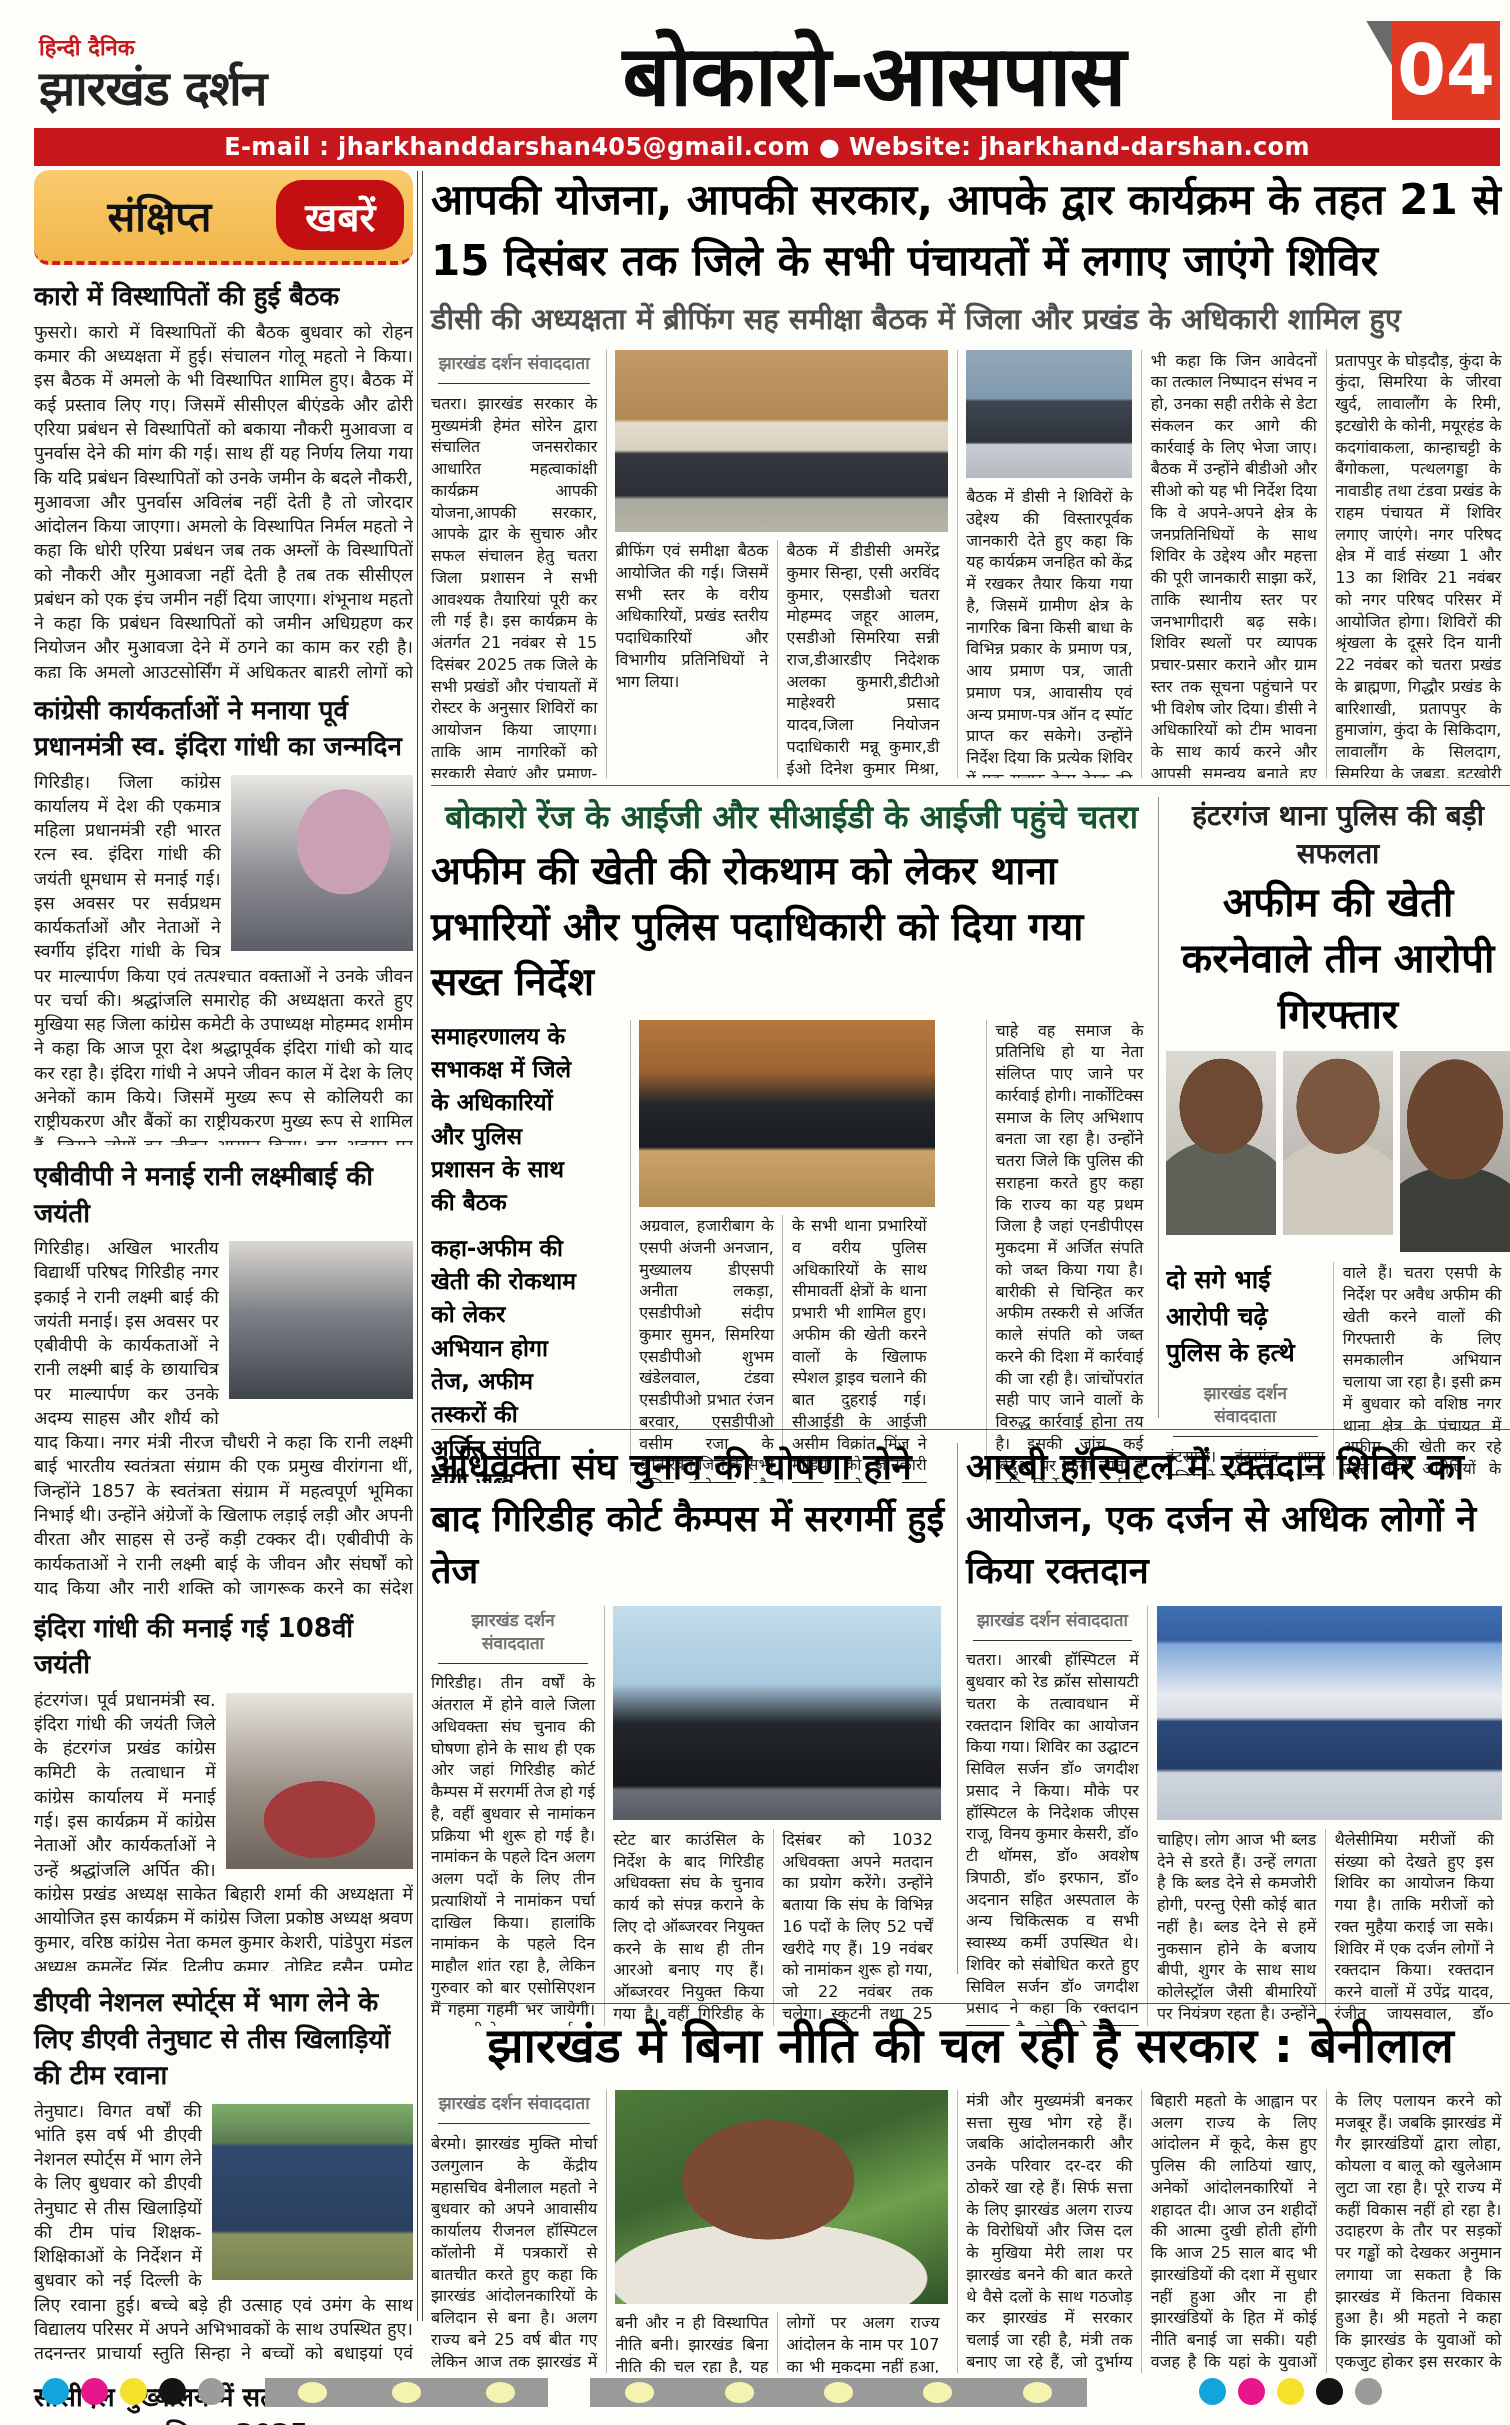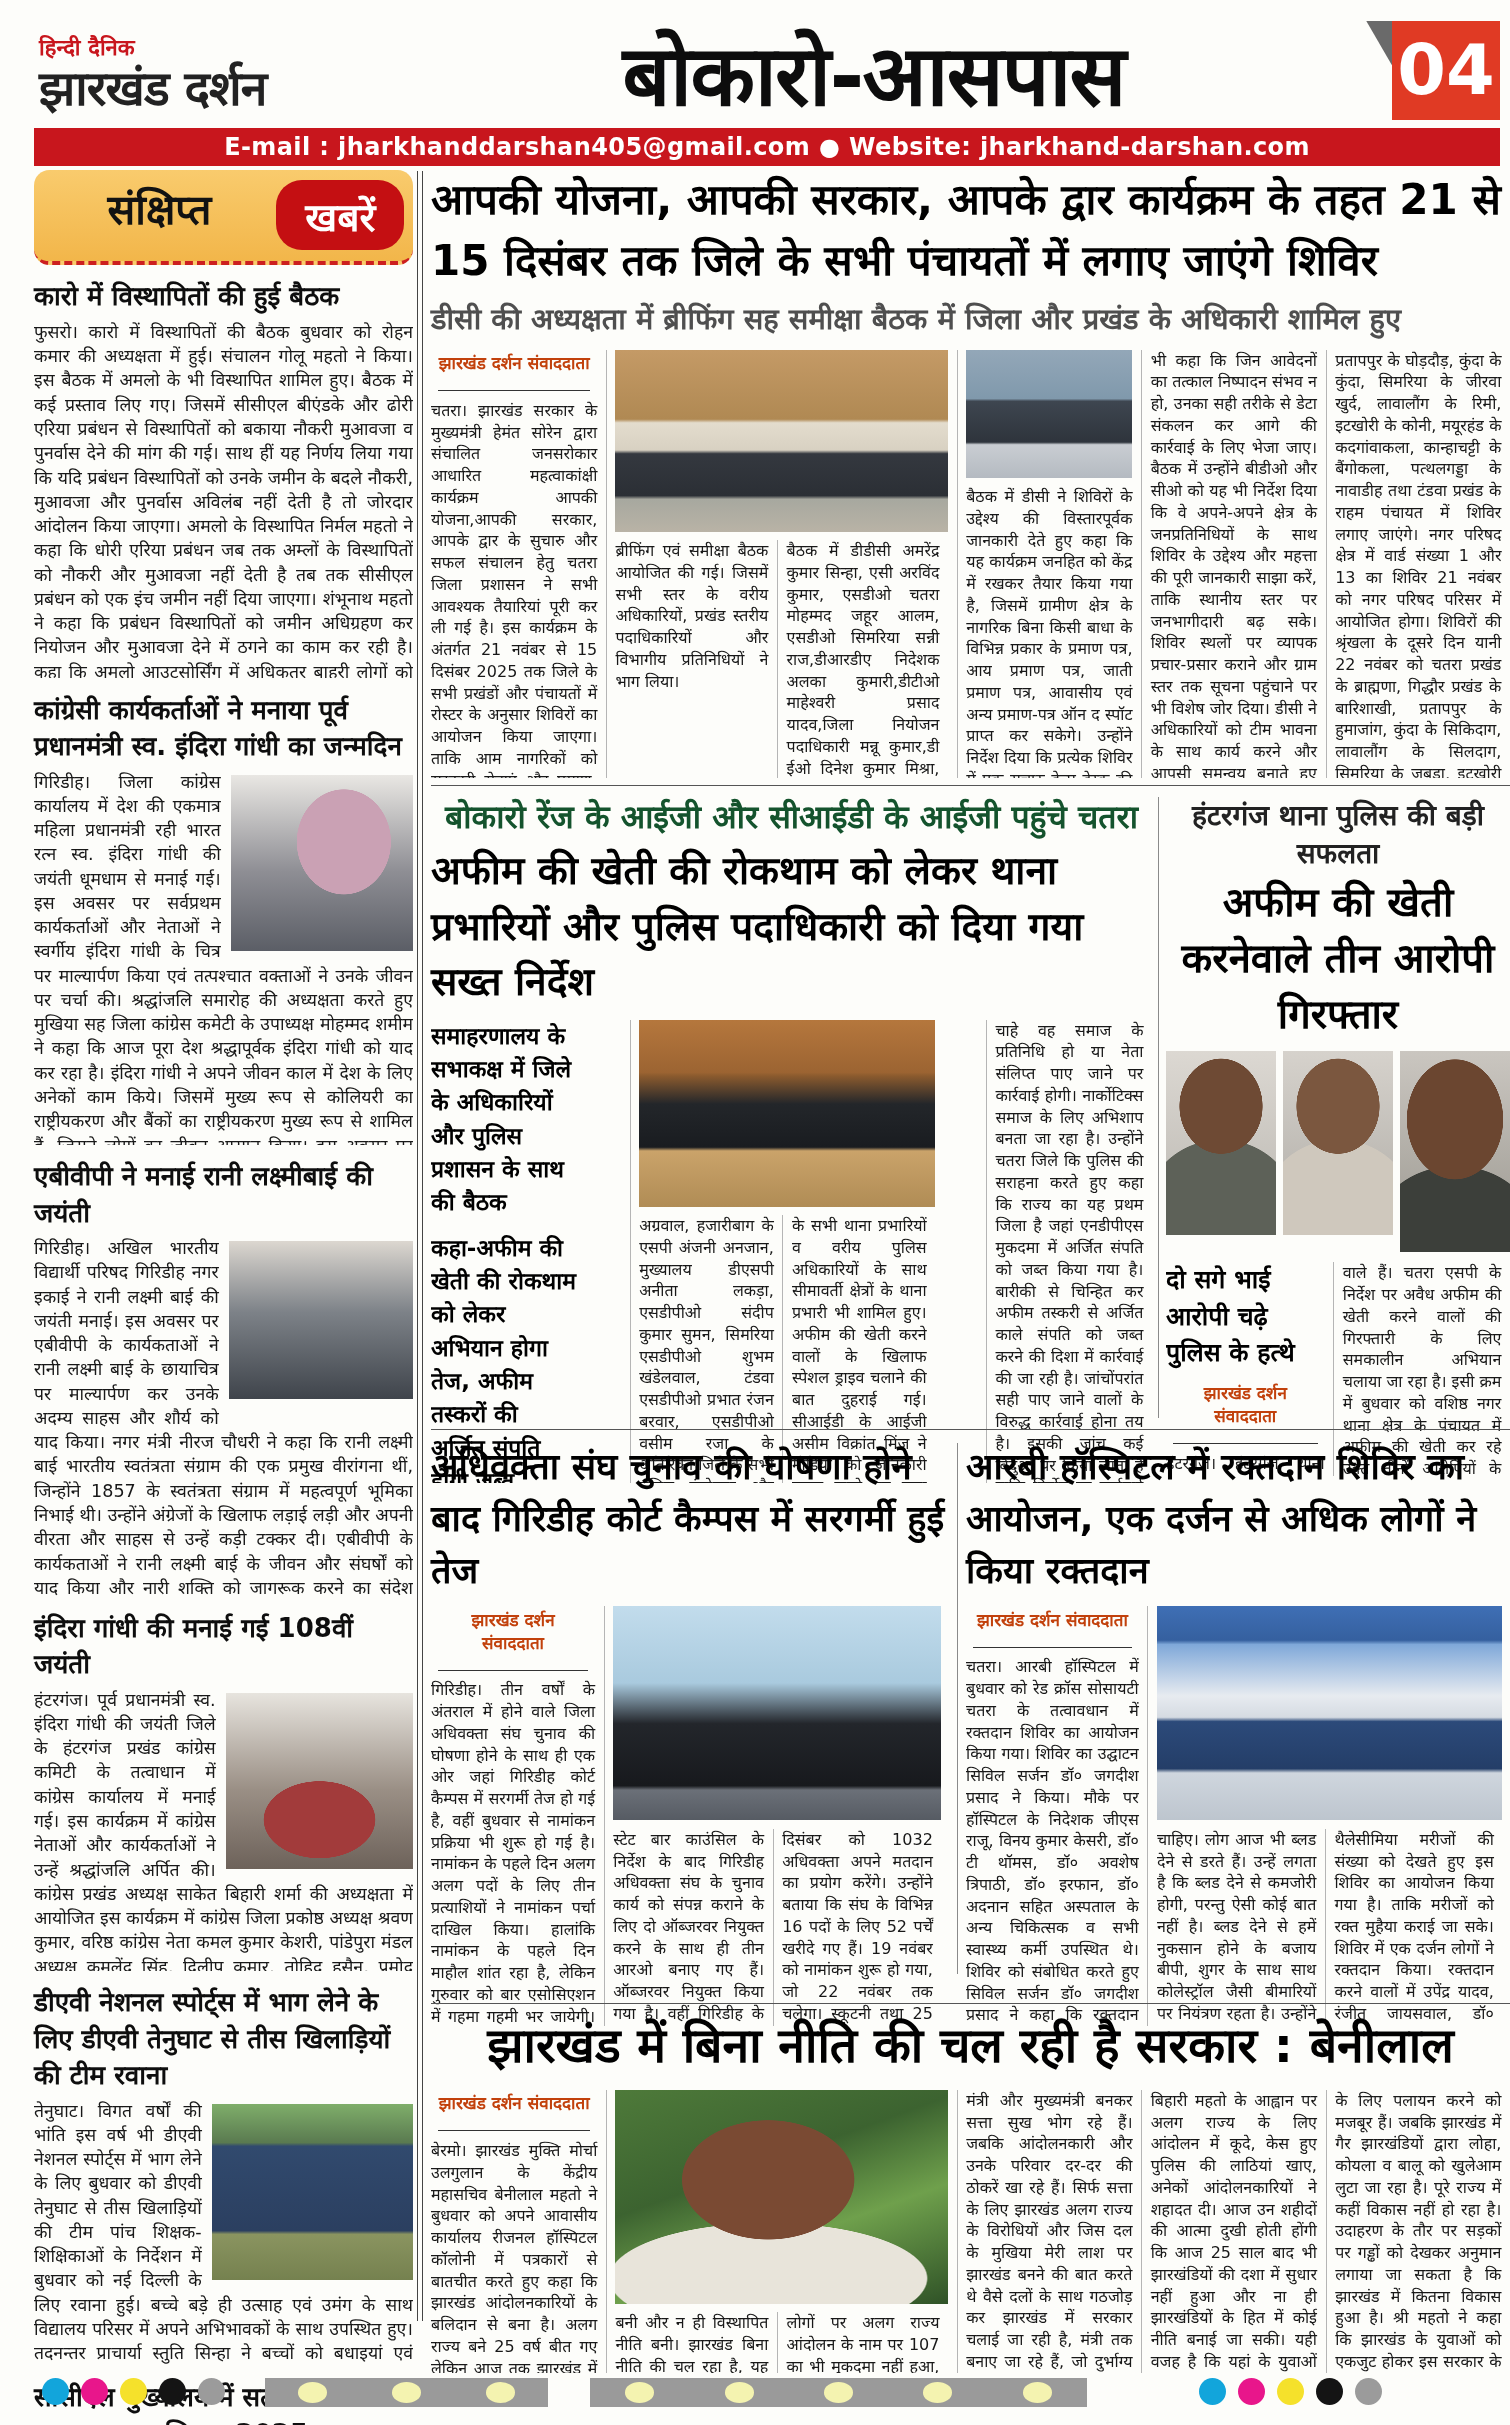--- a/index.html
+++ b/index.html
@@ -15,31 +15,31 @@
             font-size:70px;font-weight:900;}
   .fold{background:#6a6a6a;clip-path:polygon(0 0,100% 0,100% 100%);}
   .contact-bar{background:#c8161d;color:#fff;display:flex;align-items:center;justify-content:center;
                font-size:24px;font-weight:800;letter-spacing:0.4px;}
   
   .vdouble{width:4.3px;border-left:1.7px solid #444;border-right:1.7px solid #444;}
   .vthin{width:0;border-left:1.3px solid #8a8a8a;}
   .hline{height:0;border-top:1.7px solid #555;}
   
   #sidebar{left:26px;top:170px;width:379px;}
-  .sk-head{display:flex;background:linear-gradient(180deg,#f9cb6d,#f2b64a);
+  .sk-head{display:flex;align-items:center;background:linear-gradient(180deg,#f9cb6d,#f2b64a);
            border-radius:15.4px;padding:10.3px 8.6px;border-bottom:4.3px dashed #cc1f1f;}
   .sk-left{flex:1;text-align:center;font-size:41px;font-weight:900;color:#121212;}
   .sk-right{background:#c40f12;color:#fff;border-radius:26px;padding:8.6px 29px;font-size:39px;font-weight:900;}
   .h-side{font-size:26px;font-weight:900;line-height:1.4;margin:13.7px 0 5.1px 0;color:#0e0e0e;}
   .bt{font-size:17.6px;line-height:1.38;text-align:justify;color:#181818;}
   .side-body{overflow:hidden;}
   .sph{float:right;margin:5.1px 0 6.9px 10.3px;}
   
-  .byline{display:block;text-align:center;font-weight:800;font-size:17px;color:#c2410c;
-          border-bottom:1.7px solid #333;padding-bottom:16px;margin:1.7px 6.9px 8.6px 6.9px;}
+  .byline{display:block;text-align:center;font-weight:800;font-size:17px;color:#737373;
+          border-bottom:1.7px solid #333;padding-bottom:9px;margin:1.7px 6.9px 8.6px 6.9px;}
   .mt{font-size:16px;line-height:1.36;text-align:justify;color:#181818;}
   .kicker{font-weight:800;color:#14532d;text-align:center;}
   .headline{font-weight:700;color:#000000;}
   .subgray{font-weight:800;color:#4f4f4f;}
   .cols{display:flex;overflow:hidden;}
   .ncol{flex:1;padding:0 8.6px;border-left:1.3px solid #b5b5b5;overflow:hidden;}
   .ncol:first-child{border-left:none;padding-left:0;}
   .wrapcol{display:flex;flex-direction:column;overflow:hidden;}
   .incols{display:flex;flex:1;overflow:hidden;}
   .incols .ncol:first-child{border-left:none;}

